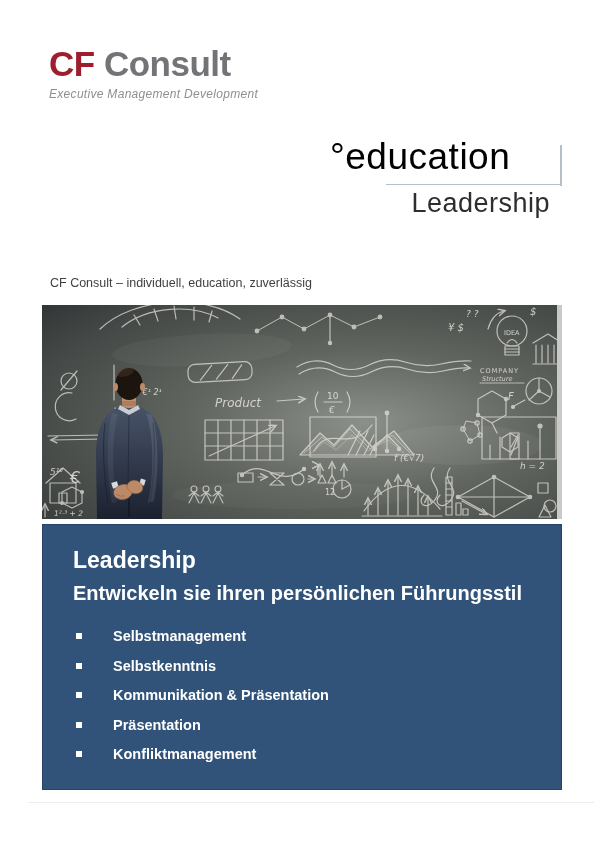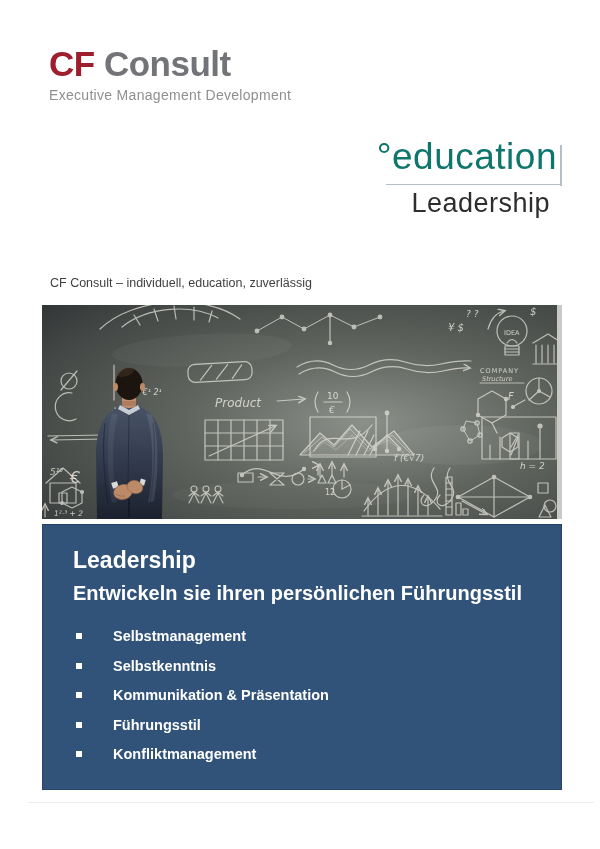--- a/index.html
+++ b/index.html
@@ -7,25 +7,25 @@
   body { font-family:"Liberation Sans", sans-serif; }
   .page {
     position:relative; width:600px; height:830px; margin:0 auto;
     background:#ffffff; overflow:hidden;
   }
   
   .logo { position:absolute; left:49px; top:46px; }
   .logo-line { font-size:35px; font-weight:bold; letter-spacing:-0.5px; line-height:1; }
   .logo-cf { color:#9e1e2d; }
   .logo-consult { color:#737477; }
-  .logo-sub { margin-top:6px; font-size:14px; color:#8f8f8f; letter-spacing:0.3px; }
+  .logo-sub { margin-top:6px; font-size:12px; color:#8f8f8f; letter-spacing:0.3px;font-style:italic; }
   
   .edu-title {
     position:absolute; left:330px; top:136px; width:227px;
-    text-align:right; font-size:37px; color:#0f766e; line-height:1.15;
+    text-align:left; font-size:37px; color:#000000; line-height:1.15;
     letter-spacing:0.5px;
   }
   .edu-underline { position:absolute; left:386px; top:184px; width:175px; height:1px; background:#b5bfc7; }
   .edu-vline { position:absolute; left:560px; top:145px; width:2px; height:41px; background:#b5bfc7; }
   .edu-sub {
     position:absolute; left:330px; top:188px; width:220px;
     text-align:right; font-size:27px; color:#2e2e2e; letter-spacing:0.5px;
   }
   
   .intro-line { position:absolute; left:50px; top:276px; font-size:12.5px; color:#3f3f3f; }
@@ -358,19 +358,19 @@
     </svg>
   </div>
 
   <div class="course-panel">
     <div class="course-title">Leadership</div>
     <div class="course-subtitle">Entwickeln sie ihren persönlichen Führungsstil</div>
     <ul class="topic-list">
       <li><span class="bullet"></span><span>Selbstmanagement</span></li>
       <li><span class="bullet"></span><span>Selbstkenntnis</span></li>
       <li><span class="bullet"></span><span>Kommunikation &amp; Präsentation</span></li>
-      <li><span class="bullet"></span><span>Führungsstil</span></li>
+      <li><span class="bullet"></span><span>Präsentation</span></li>
       <li><span class="bullet"></span><span>Konfliktmanagement</span></li>
     </ul>
   </div>
 
   <div class="page-bottom-divider"></div>
 </div>
 
 </body></html>

